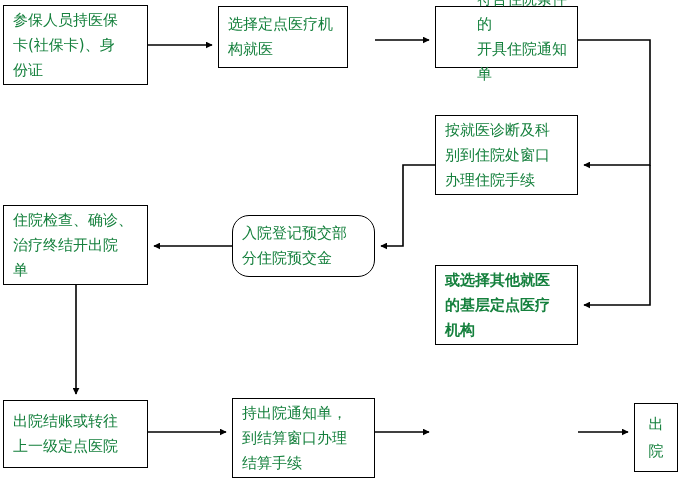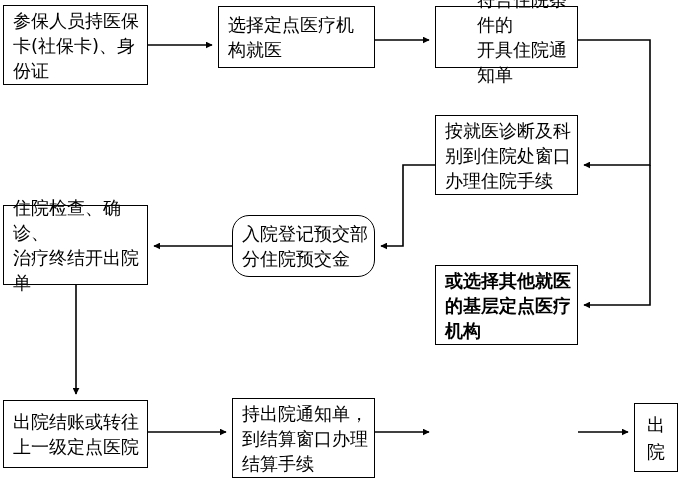--- a/index.html
+++ b/index.html
@@ -31,23 +31,23 @@
     box-sizing: border-box;
     border: 1px solid #000000;
     background: #ffffff;
     display: flex;
     align-items: center;
     justify-content: flex-start;
   }
   .node .node-label {
     display: block;
     width: 100%;
-    font-size: 18px;
+    font-size: 15px;
     line-height: 25px;
-    color: #000000;
+    color: #15803d;
     letter-spacing: 0px;
     padding: 0 6px 0 9px;
     box-sizing: border-box;
     white-space: pre-wrap;
     text-align: left;
   }
   .node.center .node-label {
     text-align: center;
     padding: 0 2px;
     line-height: 27px;
@@ -72,21 +72,21 @@
       <polyline points="76,285 76,394" fill="none" stroke="#000000" stroke-width="1.6" marker-end="url(#arrow)"></polyline>
       <polyline points="148,432 226,432" fill="none" stroke="#000000" stroke-width="1.6" marker-end="url(#arrow)"></polyline>
       <polyline points="375,432 429,432" fill="none" stroke="#000000" stroke-width="1.6" marker-end="url(#arrow)"></polyline>
       <polyline points="578,432 628,432" fill="none" stroke="#000000" stroke-width="1.6" marker-end="url(#arrow)"></polyline>
     </svg>
 <div class="node" style="left: 3px; top: 5px; width: 145px; height: 80px; border-color: rgb(0, 0, 0); background: rgb(255, 255, 255);">
       <span class="node-label">参保人员持医保
 卡(社保卡)、身
 份证</span>
     </div>
-    <div class="node" style="left: 218px; top: 6px; width: 157px; height: 62px; border-color: rgb(0, 0, 0); background: rgb(255, 255, 255);">
+    <div class="node" style="left: 218px; top: 6px; width: 130px; height: 62px; border-color: rgb(0, 0, 0); background: rgb(255, 255, 255);">
       <span class="node-label">选择定点医疗机
 构就医</span>
     </div>
     <div class="node" style="left: 435px; top: 6px; width: 143px; height: 62px; border-color: rgb(0, 0, 0); background: rgb(255, 255, 255); padding-left: 32px;">
       <span class="node-label">符合住院条件的
 开具住院通知单</span>
     </div>
     <div class="node" style="left: 435px; top: 115px; width: 143px; height: 80px; border-color: rgb(0, 0, 0); background: rgb(255, 255, 255); align-items: center;">
       <span class="node-label">按就医诊断及科
 别到住院处窗口

